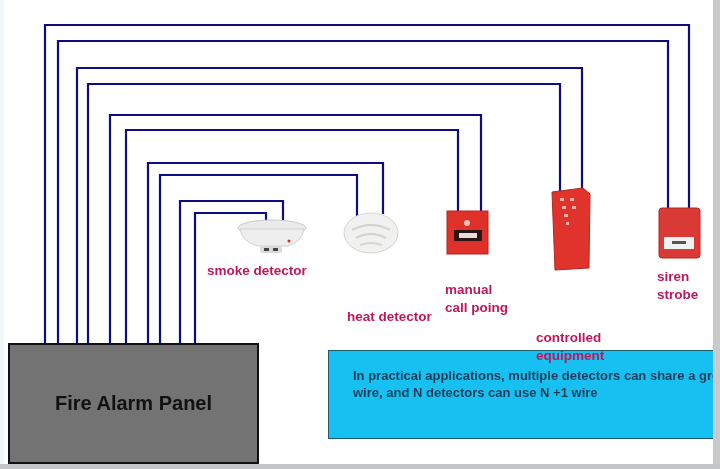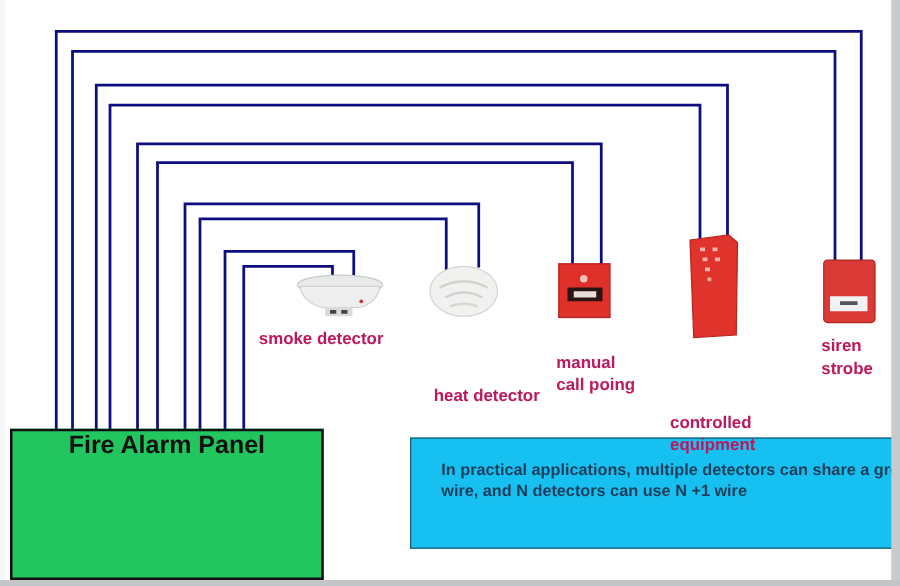--- a/index.html
+++ b/index.html
@@ -8,22 +8,22 @@
     background: #ffffff;
     font-family: "Liberation Sans", sans-serif;
   }
   #canvas { position: absolute; left: 0; top: 0; width: 720px; height: 469px; }
   .frame-right { position: absolute; left: 713px; top: 0; width: 7px; height: 469px; background: #c8cacb; }
   .frame-bottom { position: absolute; left: 0; top: 464px; width: 720px; height: 5px; background: #c3c5c6; }
   .frame-left { position: absolute; left: 0; top: 0; width: 4px; height: 464px; background: #f3f7f9; }
 
   .panel {
     position: absolute; left: 8px; top: 343px; width: 247px; height: 117px;
-    border: 2px solid #111; background: #22c55e;
-    display: flex; justify-content: center;
+    border: 2px solid #111; background: #737373;
+    display: flex; align-items: center; justify-content: center;
   }
   .panel-label { font-weight: bold; font-size: 20px; color: #111; }
 
   .info {
     position: absolute; left: 328px; top: 350px; width: 428px; height: 89px;
     background: #16c0f0; border: 1.5px solid #1c5a6e;
     box-sizing: border-box; padding: 16px 10px 0 24px;
   }
   .info-text { font-weight: bold; font-size: 13px; line-height: 17px; color: #1d3d5a; }
 

